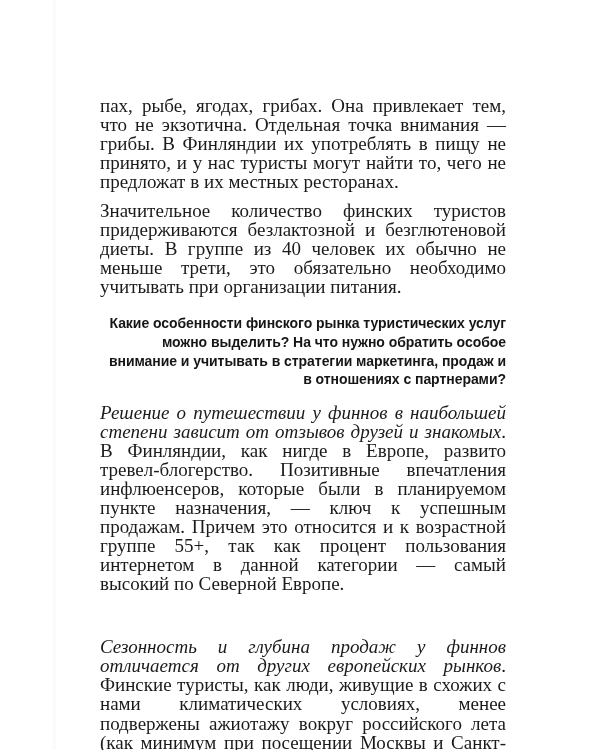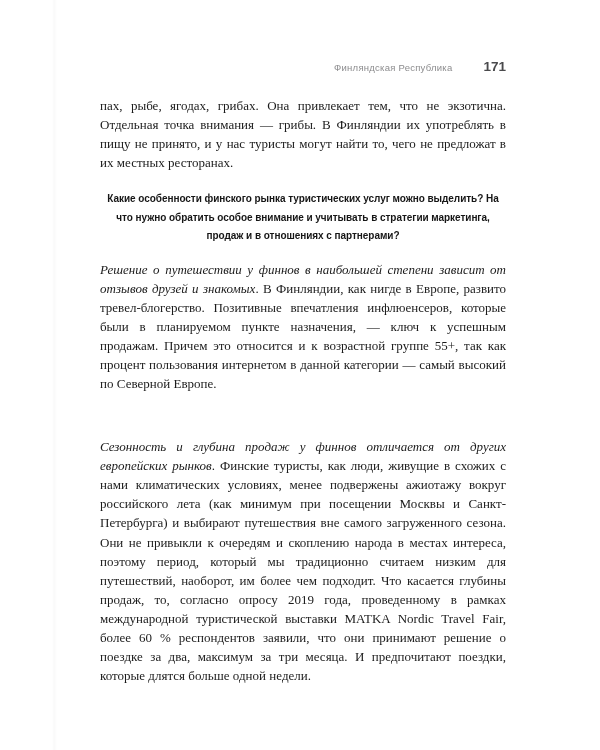--- a/index.html
+++ b/index.html
@@ -71,63 +71,60 @@
   
   .text-column {
     position: absolute;
     top: 96px;
     left: 100px;
     width: 406px;
   }
 
   p.body-par {
     margin: 0 0 10px 0;
-    font-size: 13px;
+    font-size: 19px;
     line-height: 19.05px;
     text-align: justify;
     text-justify: inter-word;
     hyphens: manual;
     word-spacing: 0.1px;
   }
   p.body-par:last-child {
     margin-bottom: 0;
     margin-top: 44px;
   }
 
   
   p.question-par {
     margin: 18px 0 14px 0;
     font-family: "Liberation Sans", "DejaVu Sans", sans-serif;
-    font-size: 10px;
+    font-size: 14px;
     font-weight: 700;
     line-height: 18.6px;
     color: #161616;
-    text-align: center;
+    text-align: right;
     letter-spacing: -0.05px;
   }
 
   em.lead-in {
   }
 </style>
 </head>
 <body>
 
 <div class="page">
 
   <div class="gutter-shadow"></div>
 
-  <div class="running-head">
-    <span class="running-head-title">Финляндская Республика</span>
-    <span class="running-head-folio">171</span>
-  </div>
 
   <div class="text-column">
 
     <p class="body-par">пах, рыбе, ягодах, грибах. Она привлекает тем, что не экзотична. Отдельная точка внимания — грибы. В Финляндии их употреблять в пищу не принято, и у нас туристы могут найти то, чего не предложат в их местных ресторанах.</p>
 
+    <p class="body-par">Значительное количество финских туристов придерживаются безлактозной и безглютеновой диеты. В группе из 40 человек их обычно не меньше трети, это обязательно необходимо учитывать при организации питания.</p>
 
     <p class="question-par">Какие особенности финского рынка туристических услуг можно выделить? На что нужно обратить особое внимание и учитывать в стратегии маркетинга, продаж и в отношениях с партнерами?</p>
 
     <p class="body-par"><em class="lead-in">Решение о путешествии у финнов в наибольшей степени зависит от отзывов друзей и знакомых</em><span>. В Финляндии, как нигде в Европе, развито тревел-блогерство. Позитивные впечатления инфлюенсеров, которые были в планируемом пункте назначения, — ключ к успешным продажам. Причем это относится и к возрастной группе 55+, так как процент пользования интернетом в данной категории — самый высокий по Северной Европе.</span></p>
 
     <p class="body-par"><em class="lead-in">Сезонность и глубина продаж у финнов отличается от других европейских рынков</em><span>. Финские туристы, как люди, живущие в схожих с нами климатических условиях, менее подвержены ажиотажу вокруг российского лета (как минимум при посещении Москвы и Санкт-Петербурга) и выбирают путешествия вне самого загруженного сезона. Они не привыкли к очередям и скоплению народа в местах интереса, поэтому период, который мы традиционно считаем низким для путешествий, наоборот, им более чем подходит. Что касается глубины продаж, то, согласно опросу 2019 года, проведенному в рамках международной туристической выставки MATKA Nordic Travel Fair, более 60 % респондентов заявили, что они принимают решение о поездке за два, максимум за три месяца. И предпочитают поездки, которые длятся больше одной недели.</span></p>
 
   </div>
 </div>
 

